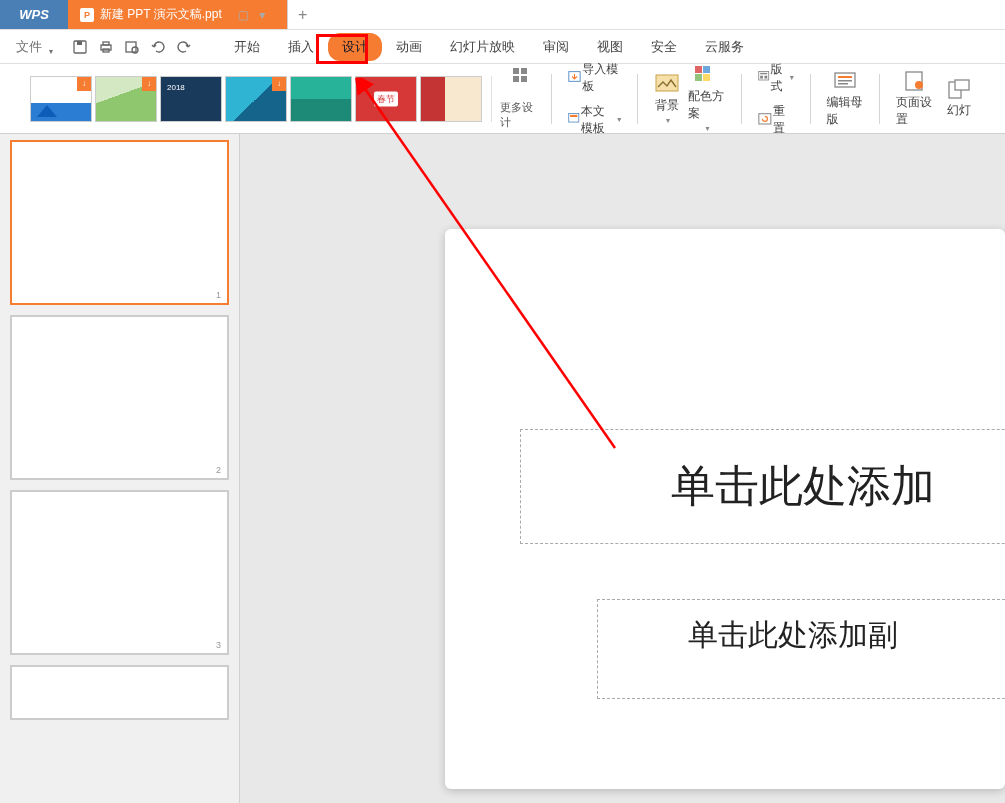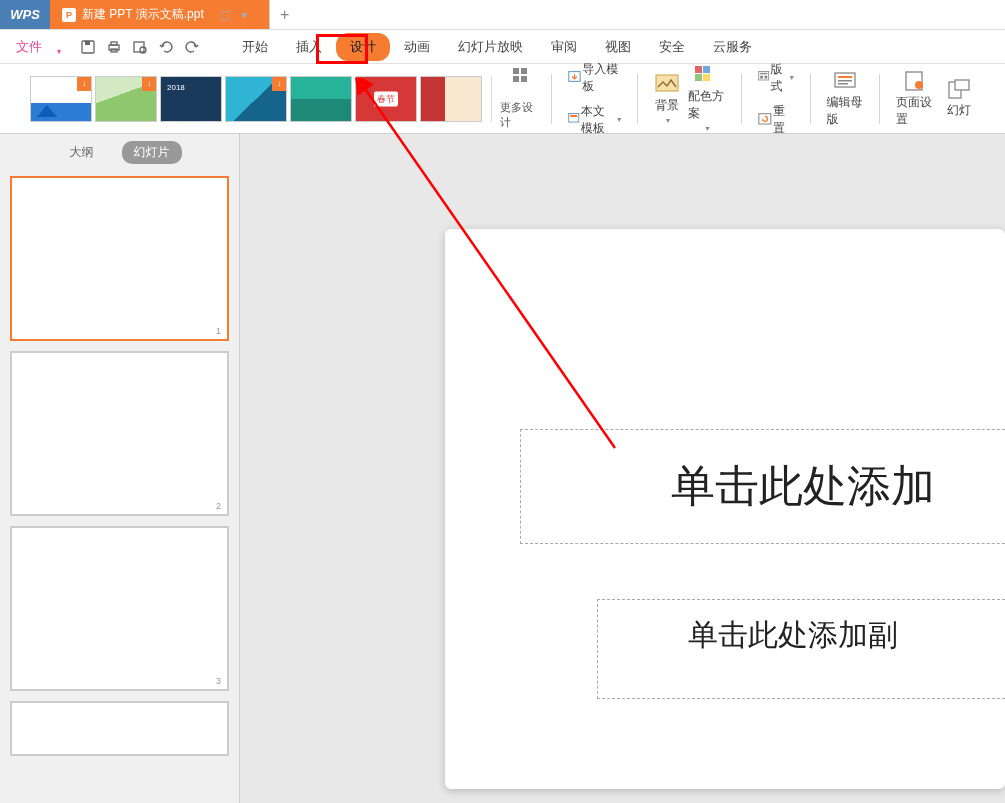--- a/index.html
+++ b/index.html
@@ -1,26 +1,26 @@
 <!DOCTYPE html>
 <html><head>
   <meta charset="utf-8">
   <style>
     * { margin: 0; padding: 0; box-sizing: border-box; font-family: "Microsoft YaHei", sans-serif; }
     body { width: 1005px; height: 803px; overflow: hidden; background: #fff; position: relative; }
     
     .titlebar { height: 30px; background: #fff; display: flex; align-items: stretch; border-bottom: 1px solid #e0e0e0; }
-    .wps-logo { width: 50px; background: #4a7fb5; color: #fff; display: flex; align-items: center; justify-content: center; font-size: 13px; font-style: italic; font-weight: bold; }
+    .wps-logo { width: 68px; background: #4a7fb5; color: #fff; display: flex; align-items: center; justify-content: center; font-size: 13px; font-style: italic; font-weight: bold; }
     .doc-tab { background: #f67c32; color: #fff; display: flex; align-items: center; padding: 0 12px; gap: 6px; font-size: 12px; }
     .doc-tab-icon { width: 14px; height: 14px; background: #fff; border-radius: 2px; display: flex; align-items: center; justify-content: center; color: #f67c32; font-size: 9px; font-weight: bold; }
     .tab-extras { display: flex; align-items: center; gap: 10px; padding: 0 10px; color: #aaa; }
     .plus-tab { width: 30px; display: flex; align-items: center; justify-content: center; color: #888; font-size: 16px; border-left: 1px solid #d0d0d0; }
     
     .menubar { height: 34px; background: #fff; display: flex; align-items: center; padding: 0 10px; gap: 2px; border-bottom: 1px solid #e0e0e0; }
-    .file-menu { display: flex; align-items: flex-end; gap: 15px; color: #ec4899; font-size: 13px; padding: 4px 6px; }
+    .file-menu { display: flex; align-items: flex-end; gap: 7px; color: #737373; font-size: 13px; padding: 4px 6px; }
     .qat { display: flex; align-items: center; gap: 8px; padding: 0 10px; }
     .qat-icon { width: 18px; height: 18px; color: #555; display: flex; align-items: center; justify-content: center; }
     .ribbon-tabs { display: flex; align-items: flex-end; gap: 0; margin-left: 15px; }
     .ribbon-tab { padding: 5px 14px; color: #444; font-size: 13px; cursor: pointer; }
     .ribbon-tab.active { background: #f67c32; color: #0f172a; border-radius: 12px; }
     .design-highlight { position: absolute; left: 316px; top: 34px; width: 52px; height: 30px; border: 3px solid #ff0000; pointer-events: none; z-index: 100; }
     
     .ribbon-content { height: 70px; background: #fff; display: flex; align-items: center; padding: 5px 30px; border-bottom: 1px solid #d0d0d0; gap: 0px; }
     .template-strip { display: flex; gap: 3px; align-items: center; }
     .template-thumb { width: 62px; height: 46px; border: 1px solid #ccc; background: #fff; position: relative; overflow: hidden; }
@@ -234,24 +234,20 @@
     <span class="rb-icon-big"><svg viewBox="0 0 26 22">
           <rect x="4" y="4" width="12" height="16" fill="none" stroke="#888" stroke-width="1.3"></rect>
           <rect x="10" y="2" width="14" height="10" fill="#fff" stroke="#888" stroke-width="1.3"></rect>
         </svg></span>
     <span>幻灯</span>
   </div>
 </div>
 
 <div class="workspace">
   <div class="sidebar">
-    <div class="side-tabs">
-      <div class="side-tab">大纲</div>
-      <div class="side-tab active">幻灯片</div>
-    </div>
     <div class="thumbs">
       <div class="slide-thumb selected">
           <span class="slide-num">1</span>
         </div>
       <div class="slide-thumb">
           <span class="slide-num">2</span>
         </div>
       <div class="slide-thumb">
           <span class="slide-num">3</span>
         </div>

